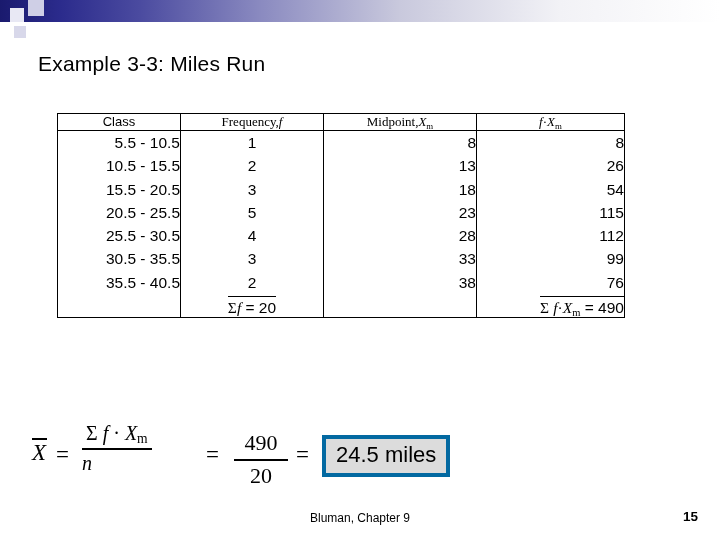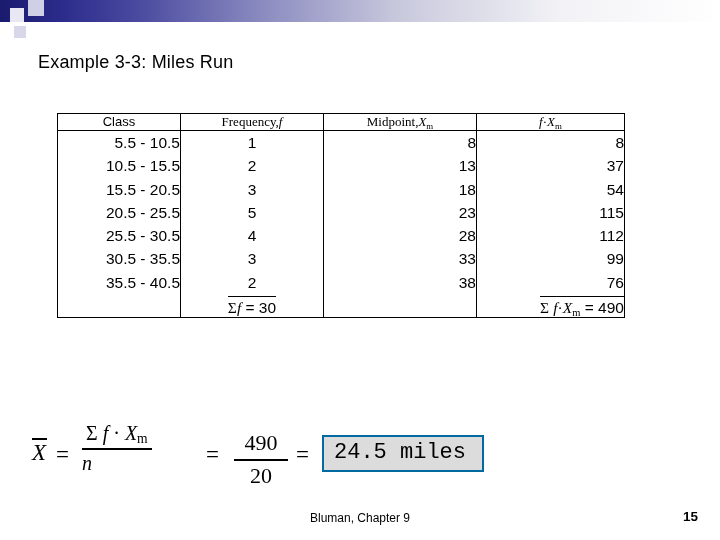--- a/index.html
+++ b/index.html
@@ -47,21 +47,21 @@
     left: 14px; top: 26px;
     width: 12px; height: 12px;
     background: #d8d8ea;
   }
 
   
   #slide-title {
     position: absolute;
     left: 38px;
     top: 52px;
-    font-size: 18px;
+    font-size: 21px;
     color: #000000;
     letter-spacing: 0.2px;
     white-space: nowrap;
   }
 
   
   #freq-table {
     position: absolute;
     left: 57px;
     top: 113px;
@@ -196,24 +196,24 @@
   }
   .f-eq3 {
     position: absolute;
     left: 266px; top: 24px;
     font-family: "Liberation Serif", serif;
     font-size: 23px;
   }
   #result-box {
     position: absolute;
     left: 292px; top: 17px;
-    border: 2px solid #0369a1;
+    border: 4px solid #0369a1;
     background: #dcdcdc;
-    padding: 3px 16px 5px 10px;
-    font-family: Liberation Mono, monospace;
+    padding: 3px 10px 5px 10px;
+    font-family: Liberation Sans, sans-serif;
     font-size: 22px;
     white-space: nowrap;
   }
 
   
   #footer-text {
     position: absolute;
     left: 0; right: 0;
     top: 511px;
     text-align: center;
@@ -282,34 +282,34 @@
         <div>8</div>
         <div>13</div>
         <div>18</div>
         <div>23</div>
         <div>28</div>
         <div>33</div>
         <div>38</div>
       </td>
       <td class="body-cell col-right-body last">
         <div>8</div>
-        <div>37</div>
+        <div>26</div>
         <div>54</div>
         <div>115</div>
         <div>112</div>
         <div>99</div>
         <div>76</div>
       </td>
     </tr>
     <tr>
       <td class="sum-cell blank">&nbsp;</td>
       <td class="sum-cell">
         <span class="sum-line">
           <span class="serif">Σ</span><span class="serif ital">f</span>
-          <span>= 30</span>
+          <span>= 20</span>
         </span>
       </td>
       <td class="sum-cell blank">&nbsp;</td>
       <td class="sum-cell last">
         <span class="sum-line">
           <span class="serif">Σ</span>&nbsp;<span class="serif ital">f</span><span class="serif">·</span><span class="serif ital">X</span><sub class="msub serif">m</sub>
           <span>= 490</span>
         </span>
       </td>
     </tr>

